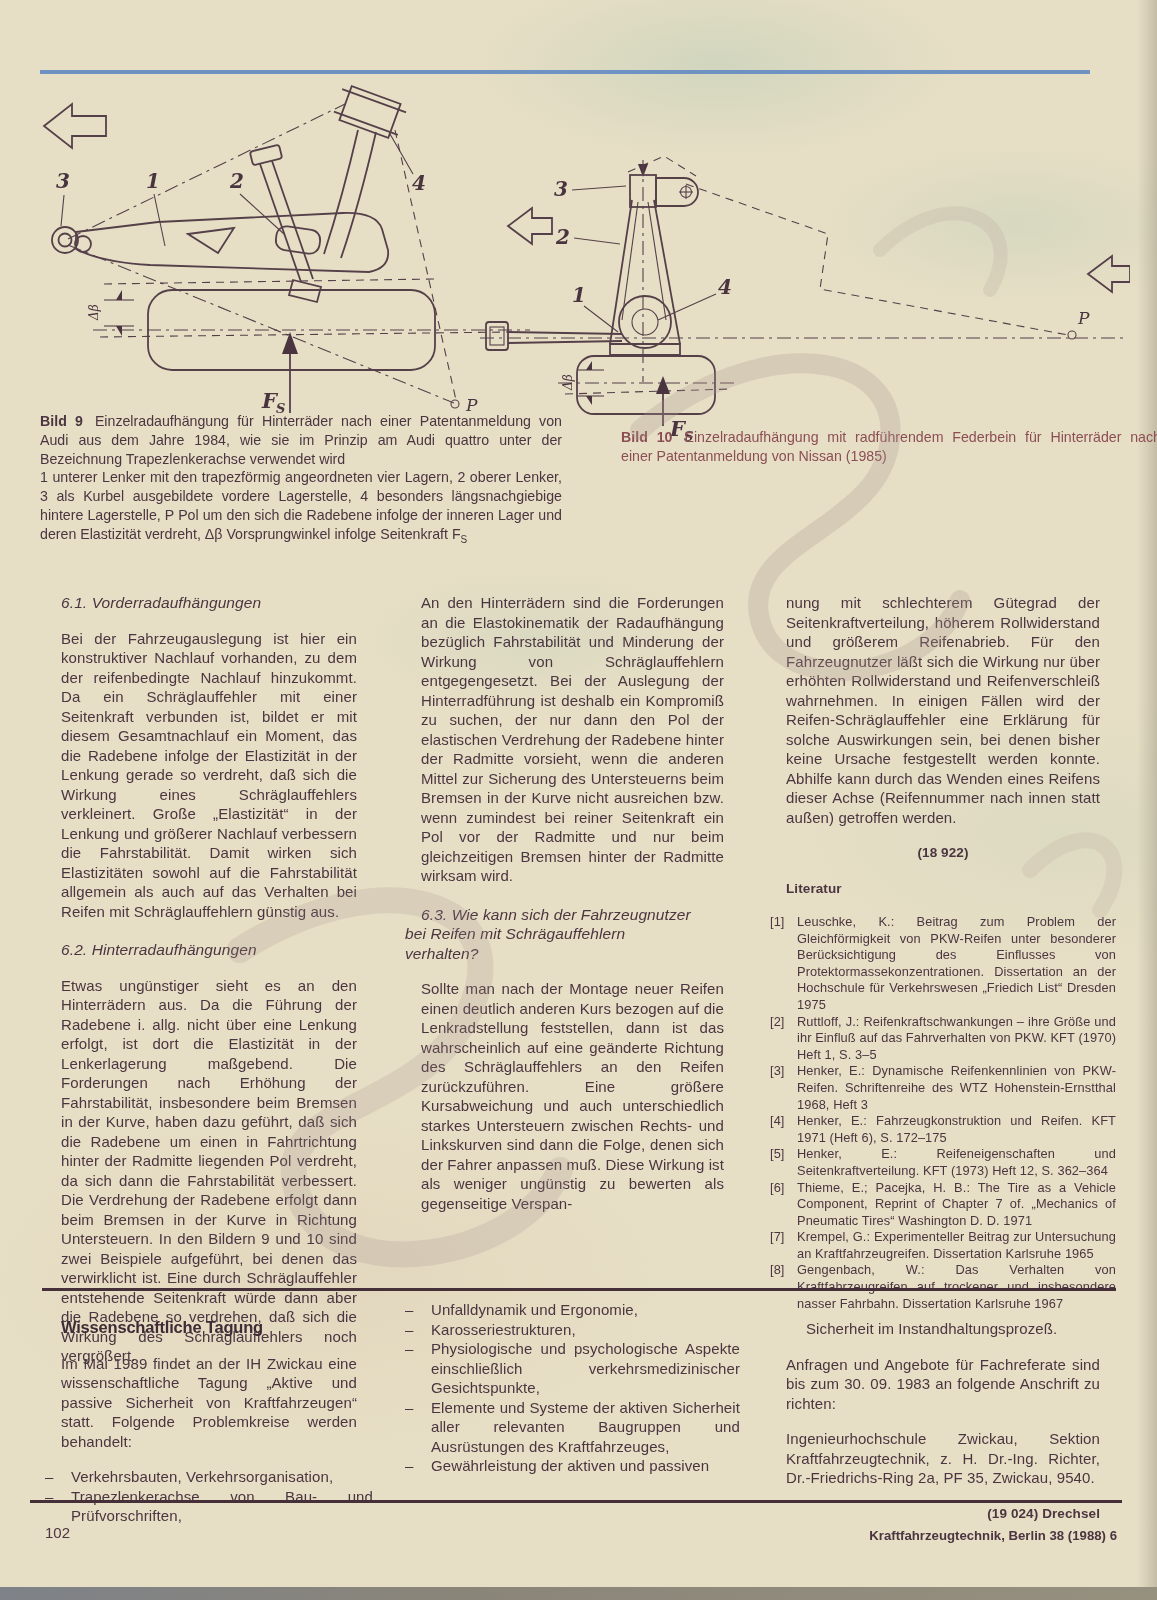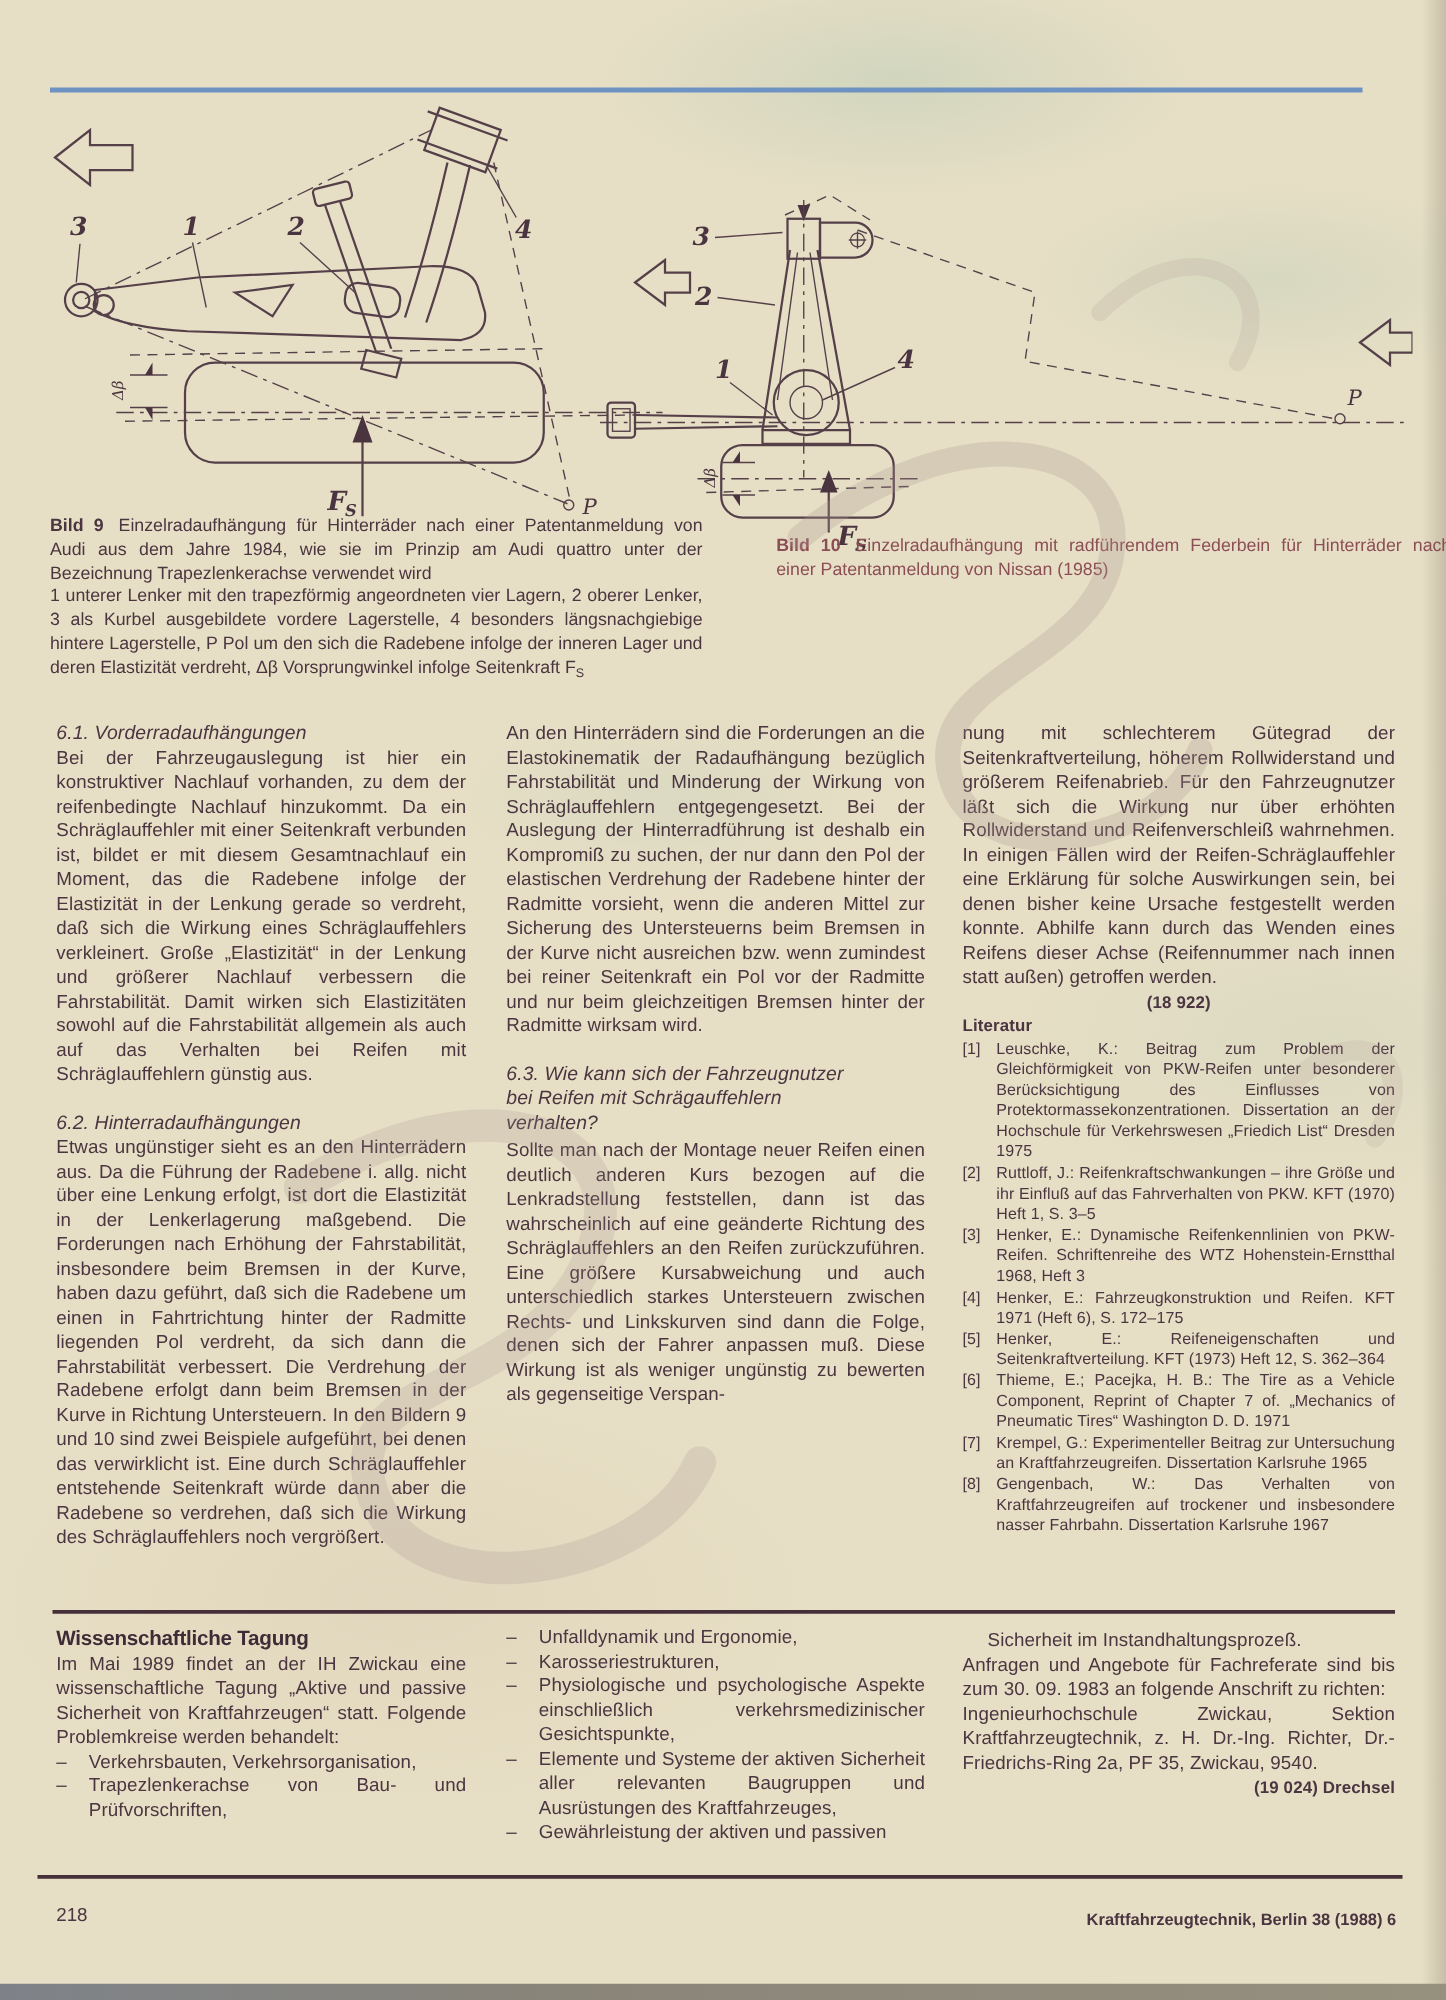--- a/index.html
+++ b/index.html
@@ -21,21 +21,21 @@
   .abs{position:absolute;}
   .toprule{left:40px;top:70px;width:1050px;height:4px;background:#6e93c3;}
   .rule{height:2.5px;background:#453039;}
   .rule1{left:42px;top:1288px;width:1074px;}
   .rule2{left:30px;top:1500px;width:1092px;}
   .bottom-edge{left:0;right:0;bottom:0;height:13px;
     background:linear-gradient(to right,#7e8288,#8a8579 40%,#96907f);}
 
   
   .col{font-size:15px;line-height:19.5px;text-align:justify;letter-spacing:.1px;}
-  .col p{margin:0;}
+  .col p{margin:16px;}
   .sec-head{font-style:italic;font-size:15.5px;margin:0 0 3px 0;}
   .sec-head.later{margin-top:19px;}
   .idcode{text-align:center;font-weight:bold;font-size:13.5px;margin-top:6px;}
   .lit-head{font-weight:bold;font-size:13.5px;margin:26px 0 6px 0;}
   .refs{font-size:12.8px;line-height:16.6px;}
   .ref{display:flex;}
   .ref-num{width:27px;flex:none;}
   .ref-text{flex:1;text-align:justify;}
 
   
@@ -302,21 +302,21 @@
 
   <div class="abs col" style="left:770px;top:1303px;width:346px">
     <p class="indent1">Sicherheit im Instandhaltungsprozeß.</p>
     <p>Anfragen und Angebote für Fachreferate sind bis zum 30. 09. 1983 an folgende Anschrift zu richten:</p>
     <p>Ingenieurhochschule Zwickau, Sektion Kraftfahrzeugtechnik, z. H. Dr.-Ing. Richter, Dr.-Friedrichs-Ring 2a, PF 35, Zwickau, 9540.</p>
     <p class="sig">(19 024) Drechsel</p>
   </div>
 
   <div class="abs rule rule2"></div>
 
-  <div class="abs pg-num">218</div>
+  <div class="abs pg-num">102</div>
   <div class="abs journal">Kraftfahrzeugtechnik, Berlin 38 (1988) 6</div>
 
   <svg class="ghost" width="1157" height="1600" viewBox="0 0 1157 1600">
     <path d="M640,430 C760,330 900,350 890,440 C880,530 740,540 760,620 C780,700 930,680 960,600" fill="none" stroke="rgba(172,150,143,0.28)" stroke-width="20" stroke-linecap="round"></path>
     <path d="M240,950 C380,860 520,900 470,1010 C420,1120 260,1100 300,1200 C340,1290 520,1260 560,1170" fill="none" stroke="rgba(162,142,138,0.20)" stroke-width="26" stroke-linecap="round"></path>
     <path d="M880,250 C950,180 1030,220 990,290" fill="none" stroke="rgba(172,150,143,0.18)" stroke-width="14" stroke-linecap="round"></path>
     <path d="M1030,870 C1090,810 1140,850 1100,910" fill="none" stroke="rgba(172,150,143,0.16)" stroke-width="16" stroke-linecap="round"></path>
   </svg>
 
   <div class="abs bottom-edge"></div>

